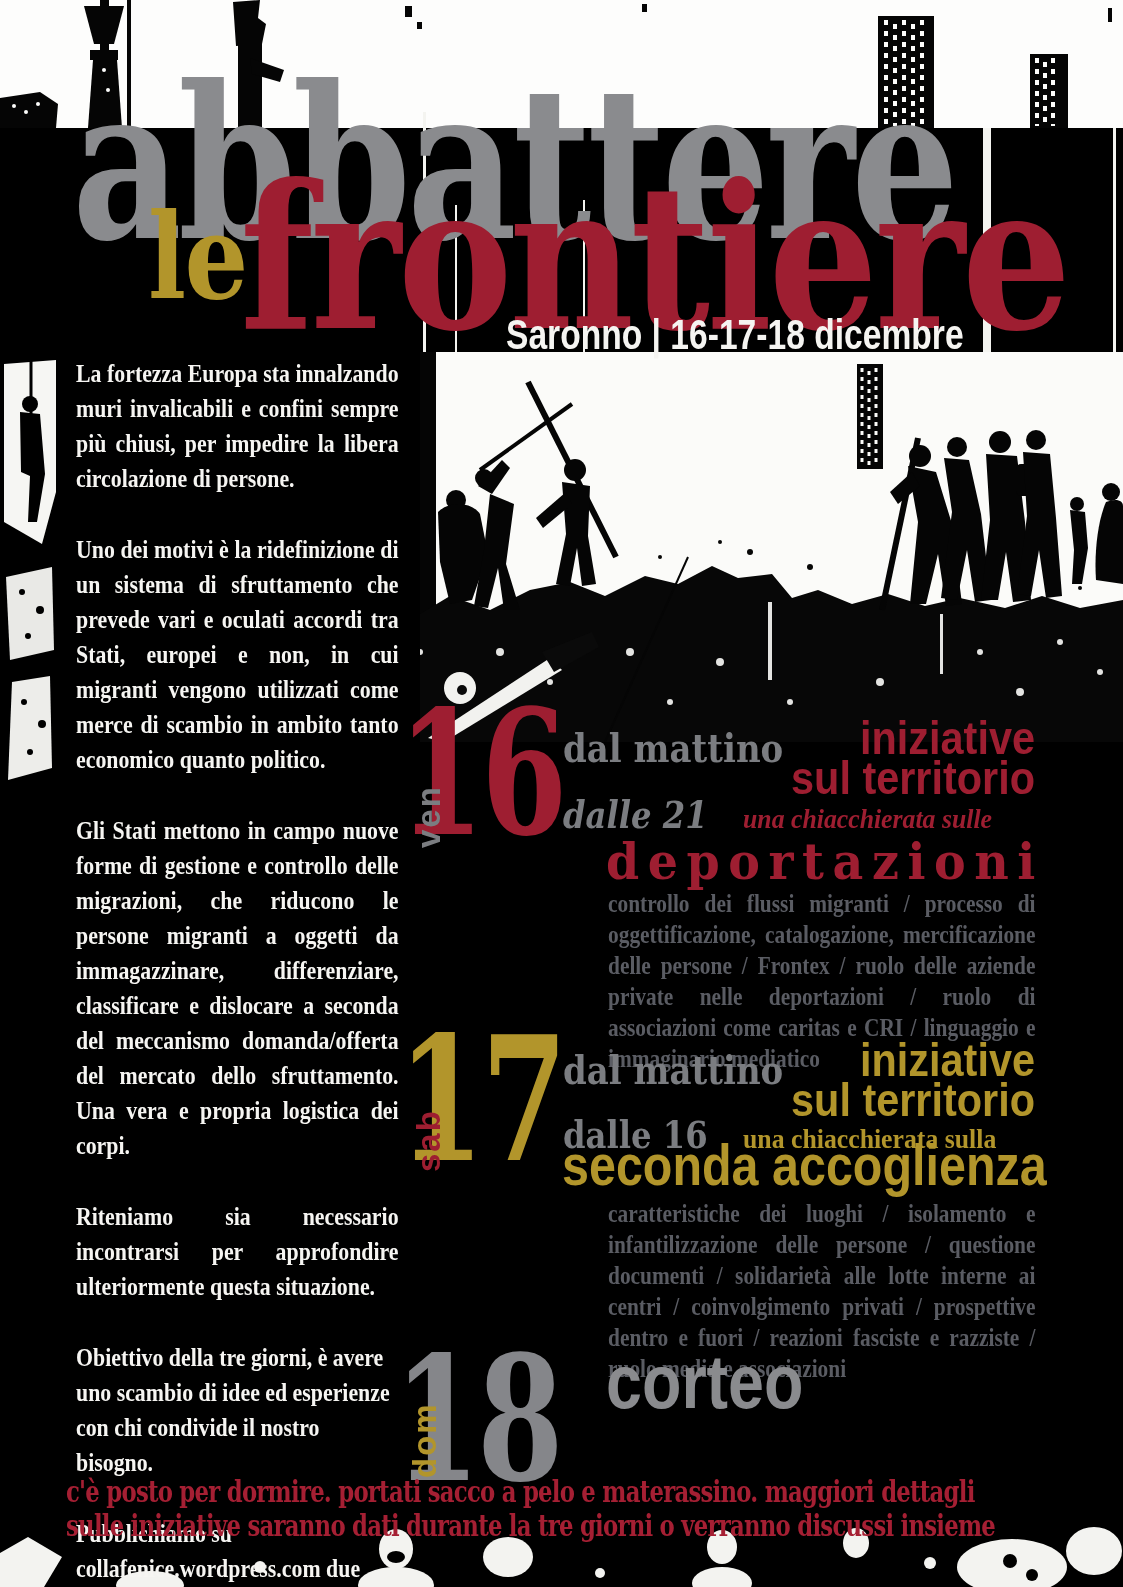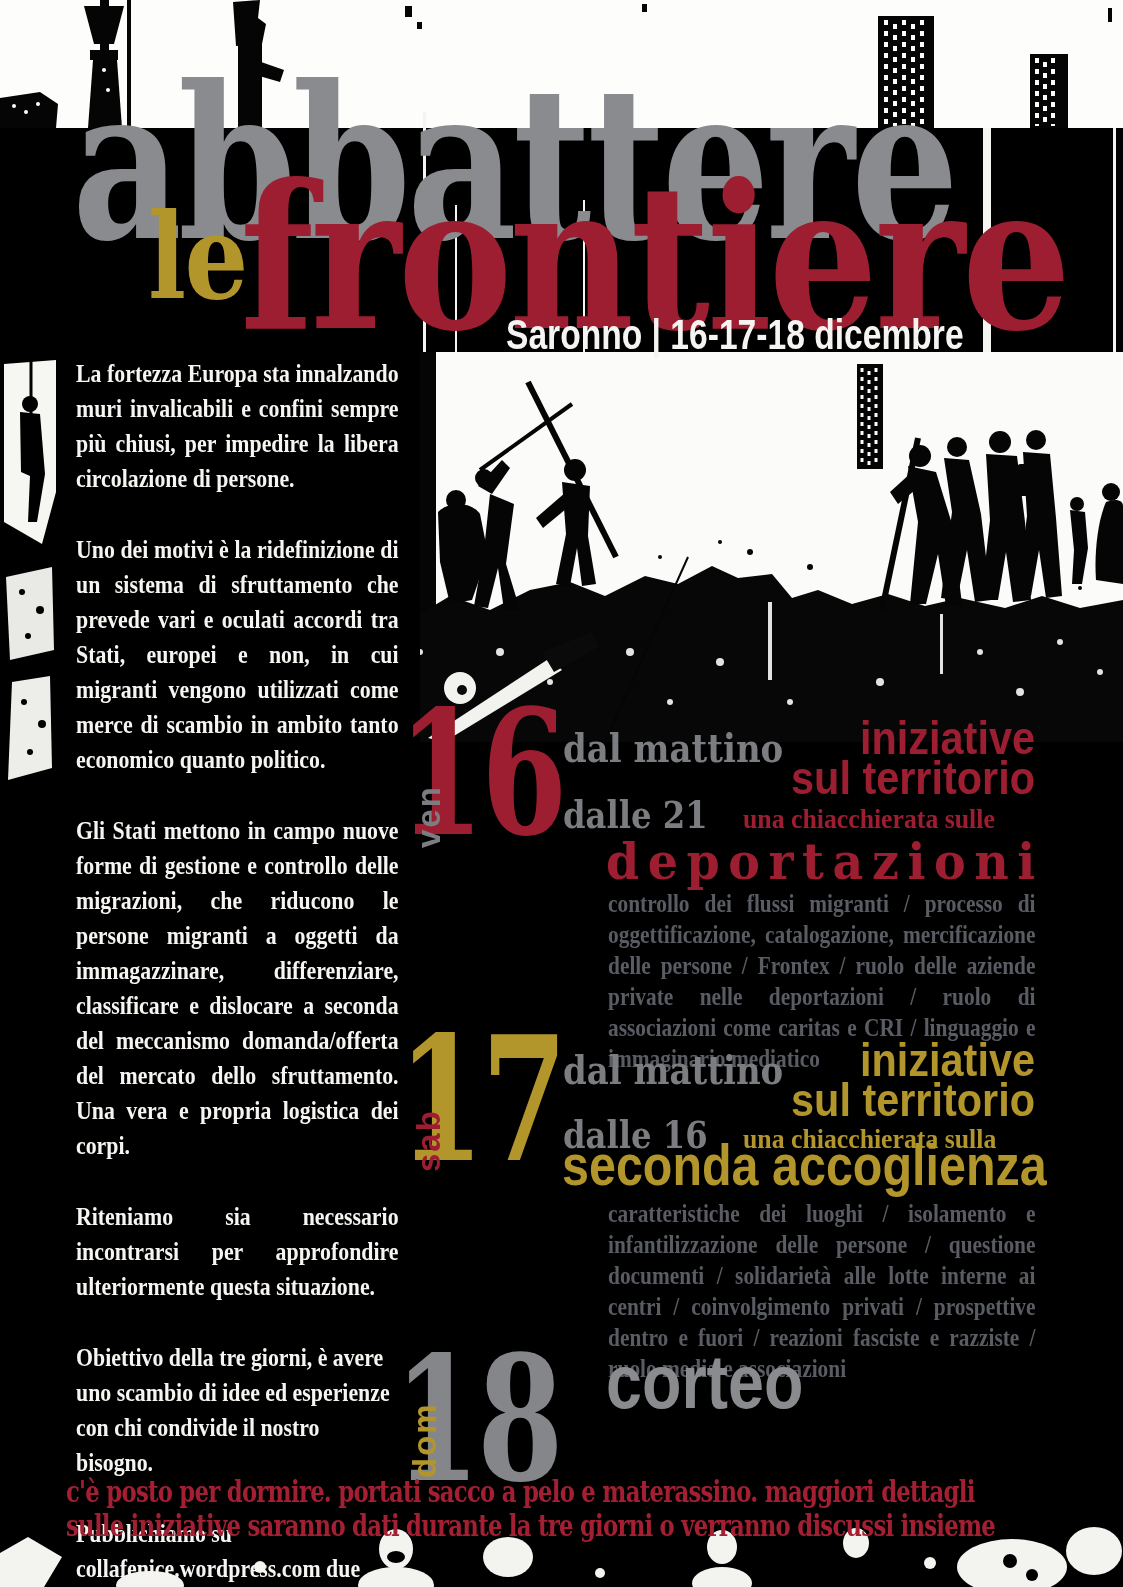--- a/index.html
+++ b/index.html
@@ -261,21 +261,21 @@
   </div>
 
   <div>
     <div class="day-num slab c-red" style="left:398px;top:688px;">16</div>
     <div class="weekday cond c-midgray" style="left:410px;top:848px;">ven</div>
     <div class="mtime slab" style="left:563px;top:724px;">dal mattino</div>
     <div class="mtitle cond c-red" style="top:718px;">
       <div>iniziative</div>
       <div>sul territorio</div>
     </div>
-    <div class="eline" style="left:563px;top:792px;">
+    <div class="eline" style="left:563px;top:792px;font-style:italic;">
       <span class="etime">dalle 21</span>
       <span class="eintro c-red">una chiacchierata sulle</span>
     </div>
     <div class="topic-slab slab" style="top:832px;">deportazioni</div>
     <div class="desc" style="top:888px;">controllo dei flussi migranti / processo di oggettificazione, catalogazione, mercificazione delle persone / Frontex / ruolo delle aziende private nelle deportazioni / ruolo di associazioni come caritas e CRI / linguaggio e immaginario mediatico</div>
   </div>
 
   <div>
     <div class="day-num slab c-gold" style="left:398px;top:1014px;">17</div>
     <div class="weekday cond c-red" style="left:410px;top:1172px;">sab</div>

